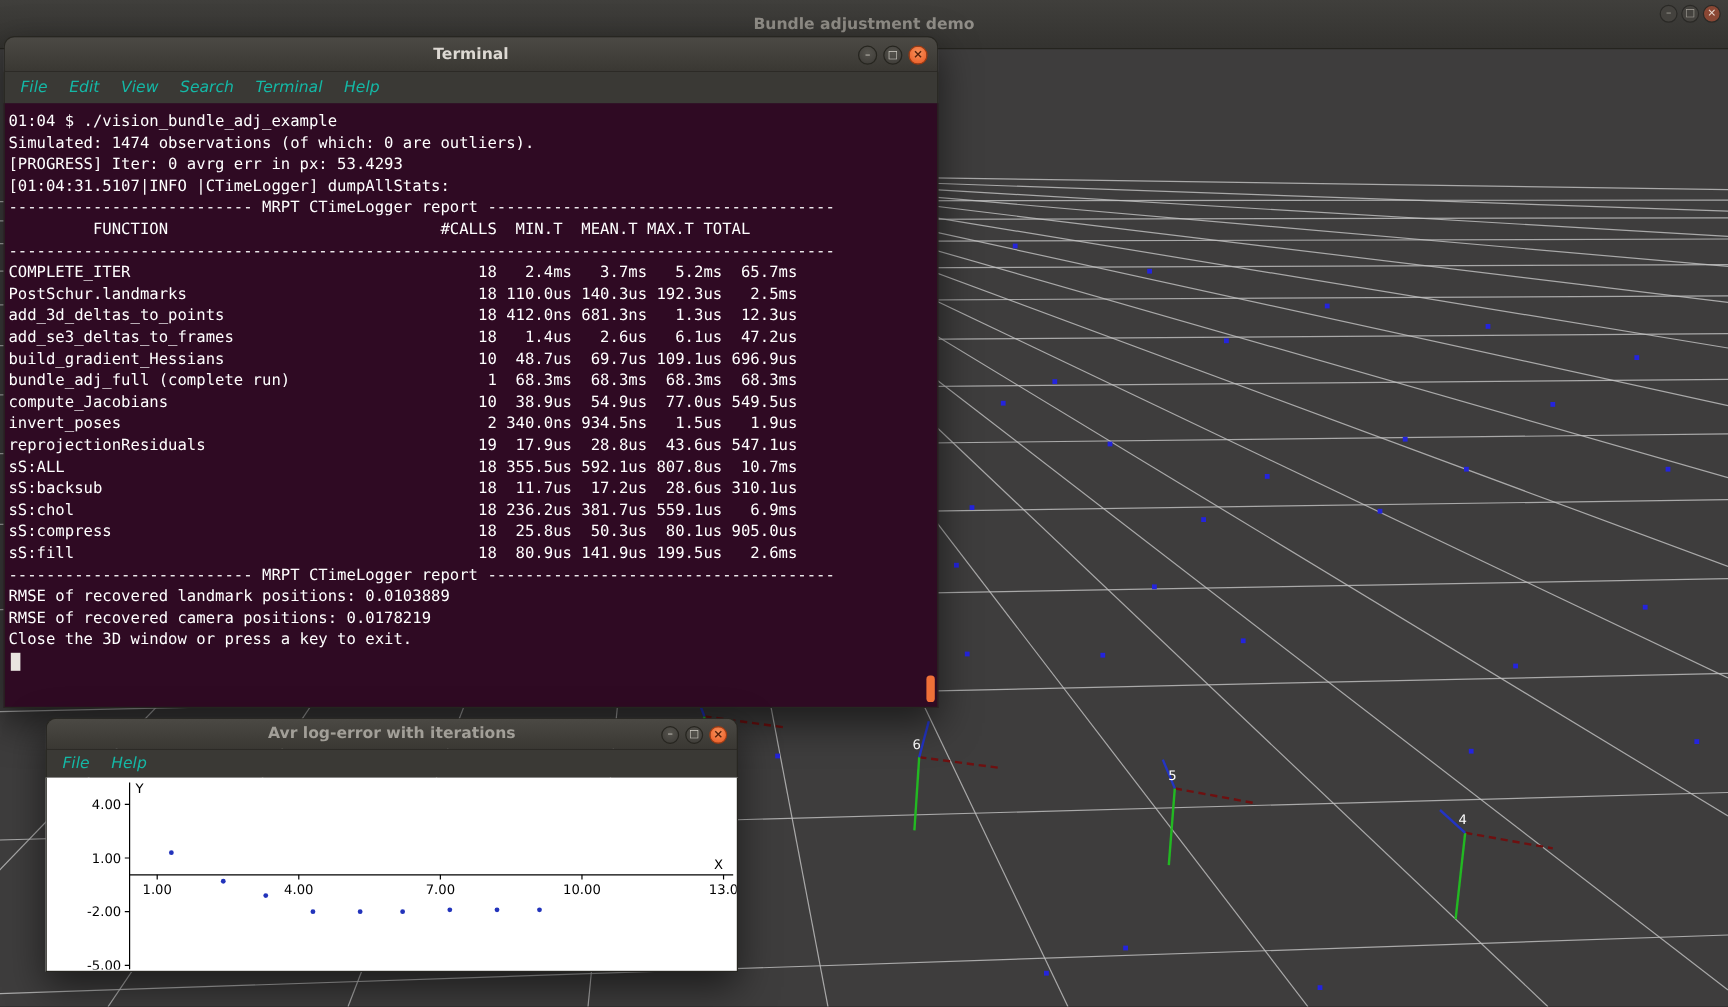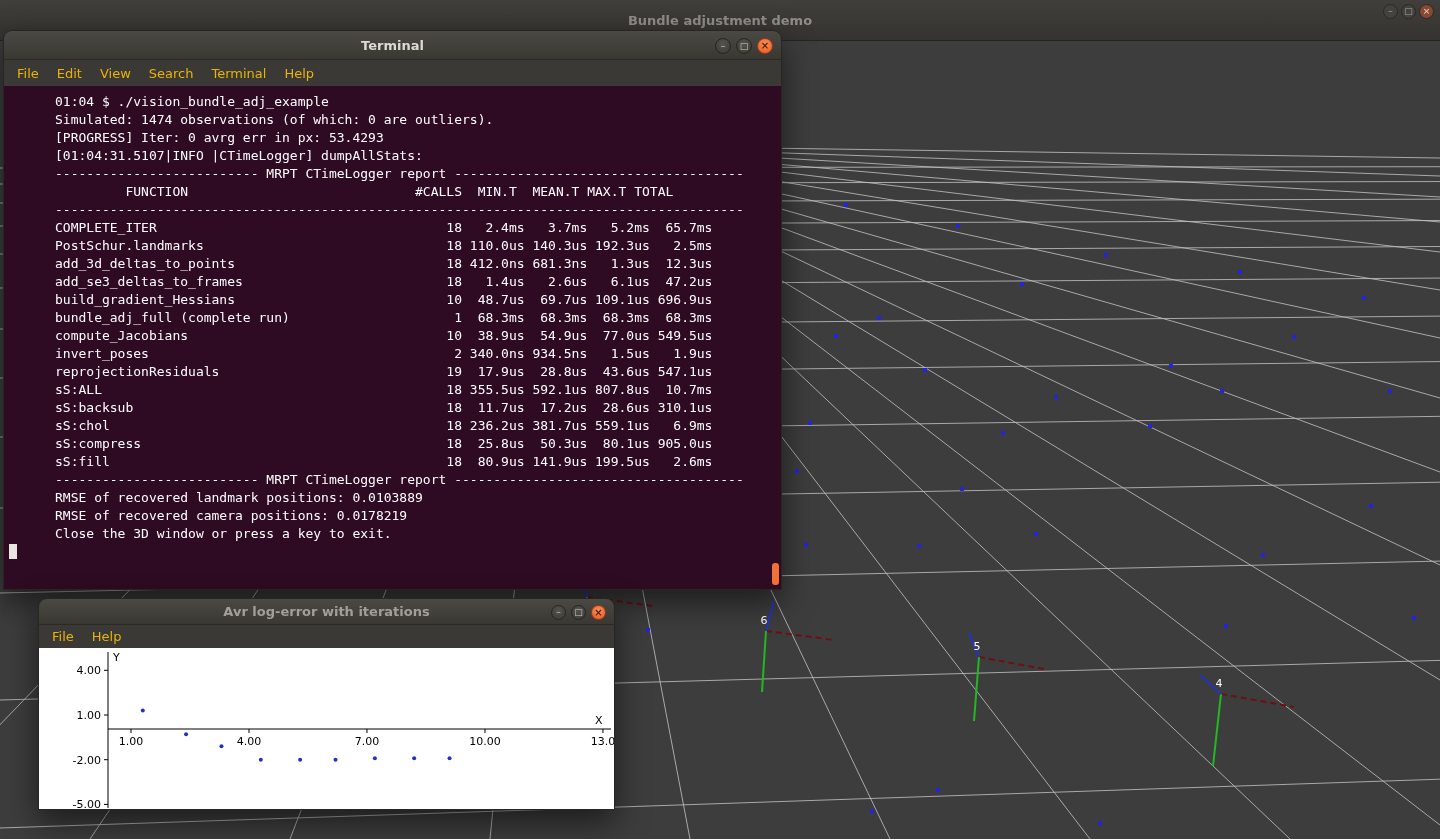--- a/index.html
+++ b/index.html
@@ -27,31 +27,31 @@
   .titlebar .title{font-size:13px;font-weight:bold;color:#ddd9d3;}
   .win-controls{position:absolute;right:8px;display:flex;gap:5px;}
   .wbtn{width:16px;height:16px;border-radius:50%;
     background:radial-gradient(circle at 50% 35%,#55534d,#3b3935);
     border:1px solid #26251f;color:#cfccc4;font-size:9px;line-height:1;
     display:flex;align-items:center;justify-content:center;}
   .wbtn.close{background:radial-gradient(circle at 50% 35%,#f6925c,#e9551f);
     border:1px solid #9c3a12;color:#53200b;font-weight:bold;font-size:10px;}
   .menubar{background:#3a3935;display:flex;align-items:center;padding-left:4px;
     border-left:1px solid #272621;border-right:1px solid #272621;}
-  .mi{color:#eab308;font-size:13px;padding:3px 9px;white-space:nowrap;}
+  .mi{color:#14b8a6;font-size:13px;padding:3px 9px;white-space:nowrap;font-style:italic;}
 
   
   .terminal{left:3px;top:30px;width:779px;}
   .terminal .titlebar{height:30px;}
   .terminal .win-controls{top:7px;}
   .terminal .menubar{height:26px;}
   .term-body{position:relative;width:100%;height:504px;background:#2f0a23;
     border:1px solid #272621;border-top:none;padding:7px 0 0 3px;overflow:hidden;}
   .tline{font-family:"DejaVu Sans Mono",monospace;font-size:13px;line-height:18px;height:18px;
-    color:#ffffff;white-space:pre;margin-left:48px;}
+    color:#ffffff;white-space:pre;}
   .cursor{width:8px;height:15px;background:#e9e5e0;margin-left:2px;margin-top:1px;}
   .scrollthumb{position:absolute;right:2px;bottom:4px;width:7px;height:22px;background:#f07038;border-radius:3px;}
 
   
   .plotwin{left:38px;top:598px;width:577px;}
   .plotwin .titlebar{height:27px;justify-content:center;}
   .plotwin .titlebar .title{color:#a29f98;}
   .plotwin .win-controls{top:6px;}
   .plotwin .wbtn{width:15px;height:15px;}
   .plotwin .menubar{height:23px;}

